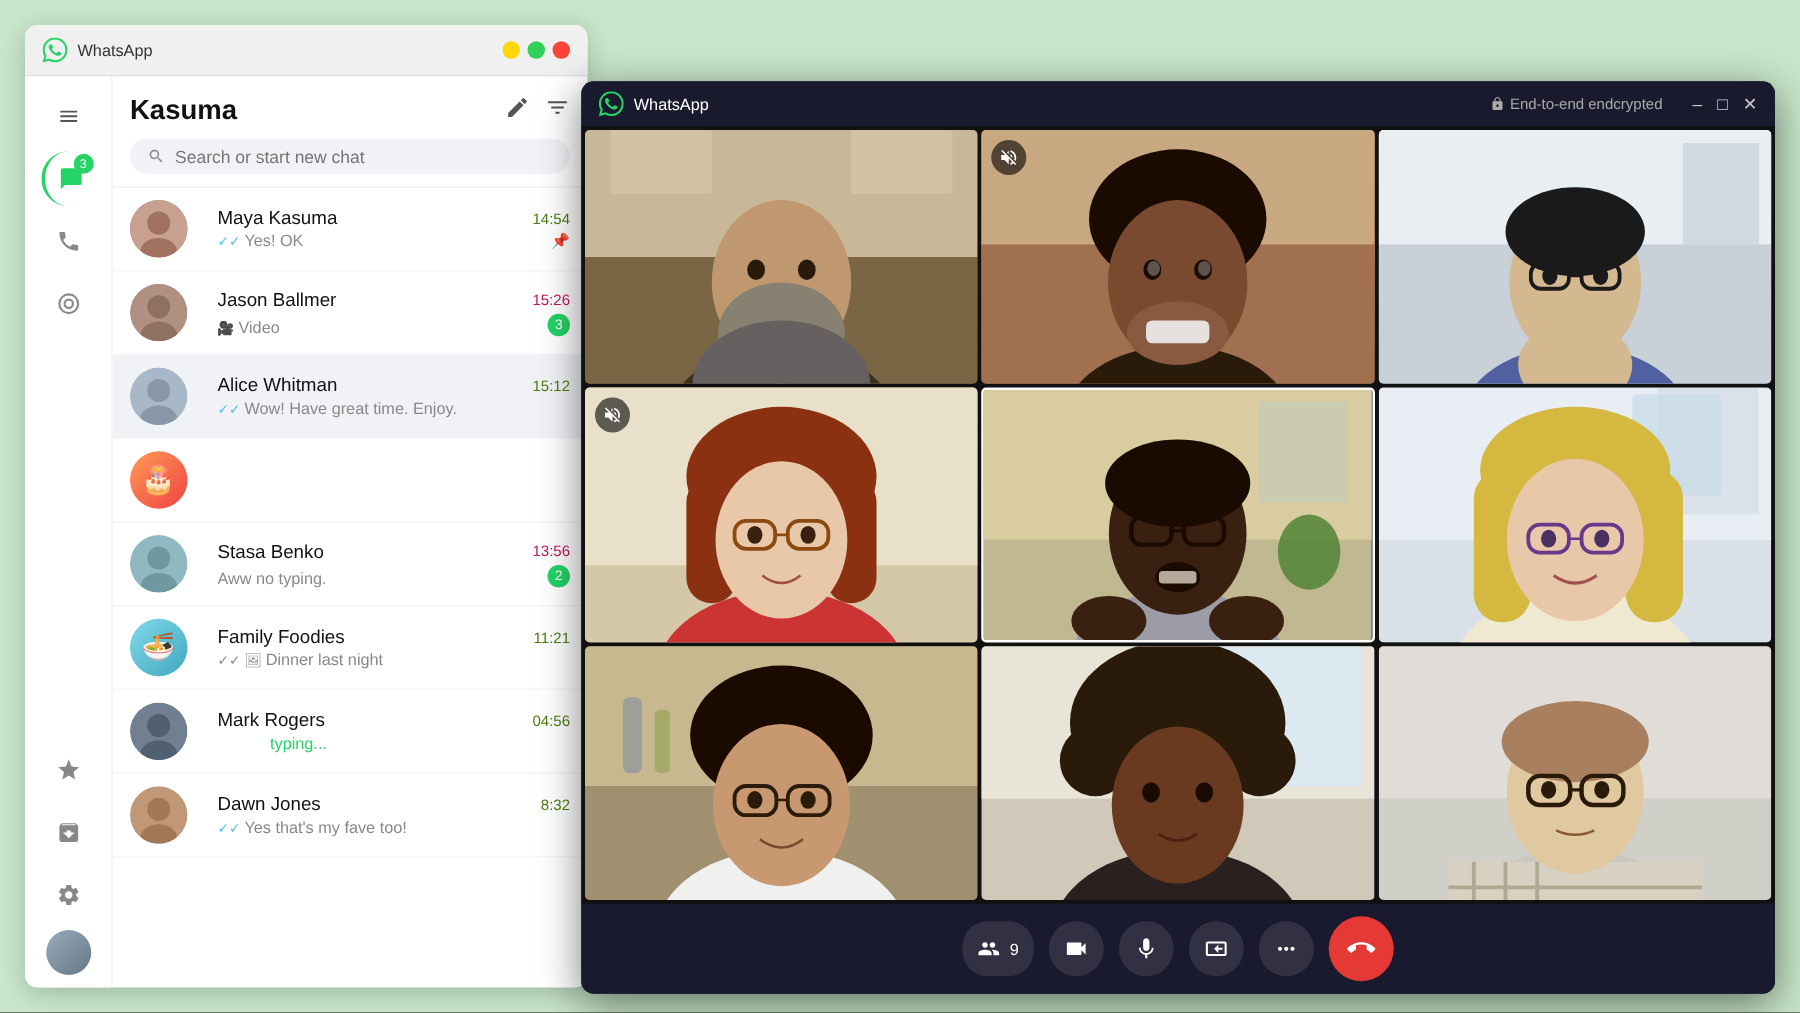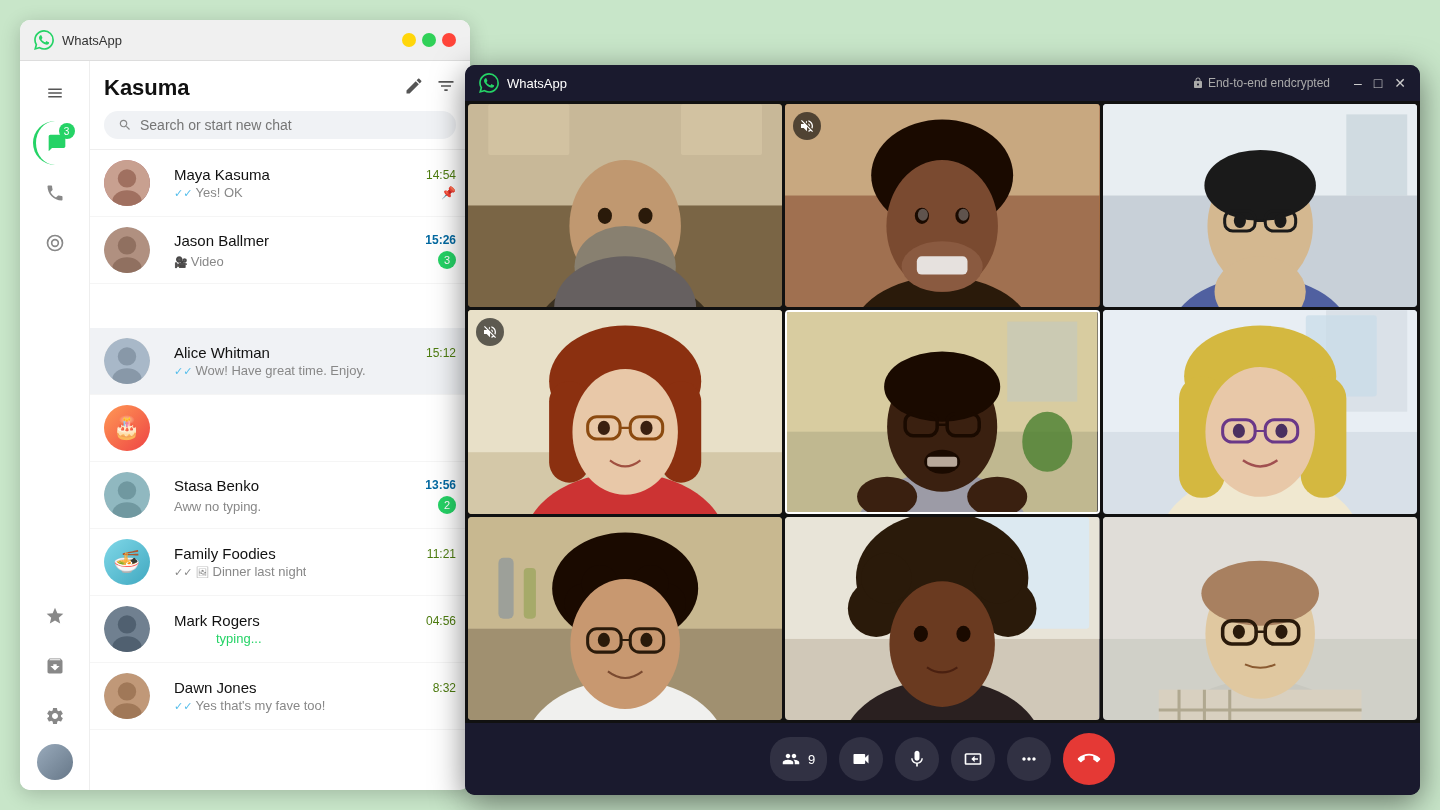--- a/index.html
+++ b/index.html
@@ -181,21 +181,21 @@
       overflow-y: auto;
     }
     .chat-item {
       display: flex;
       align-items: center;
       padding: 10px 14px;
       cursor: pointer;
       gap: 24px;
       border-bottom: 1px solid #f5f5f5;
     }
-    .chat-item.active { background: #f0f2f5; margin-top: 44px; }
+    .chat-item.active { background: #f0f2f5; }
     .chat-avatar {
       width: 46px;
       height: 46px;
       border-radius: 50%;
       overflow: hidden;
       flex-shrink: 0;
       background: #ddd;
       display: flex;
       align-items: center;
       justify-content: center;
@@ -216,21 +216,21 @@
       color: #111;
       white-space: nowrap;
       overflow: hidden;
       text-overflow: ellipsis;
     }
     .chat-time {
       font-size: 12px;
       color: #4d7c0f;
       flex-shrink: 0;
     }
-    .chat-time.green { color: #0369a1; font-weight: bold; }
+    .chat-time.green { color: #be185d; }
     .chat-preview-row {
       display: flex;
       justify-content: space-between;
       align-items: flex-end;
       margin-top: 2px;
     }
     .chat-preview {
       font-size: 13px;
       color: #888;
       white-space: nowrap;

